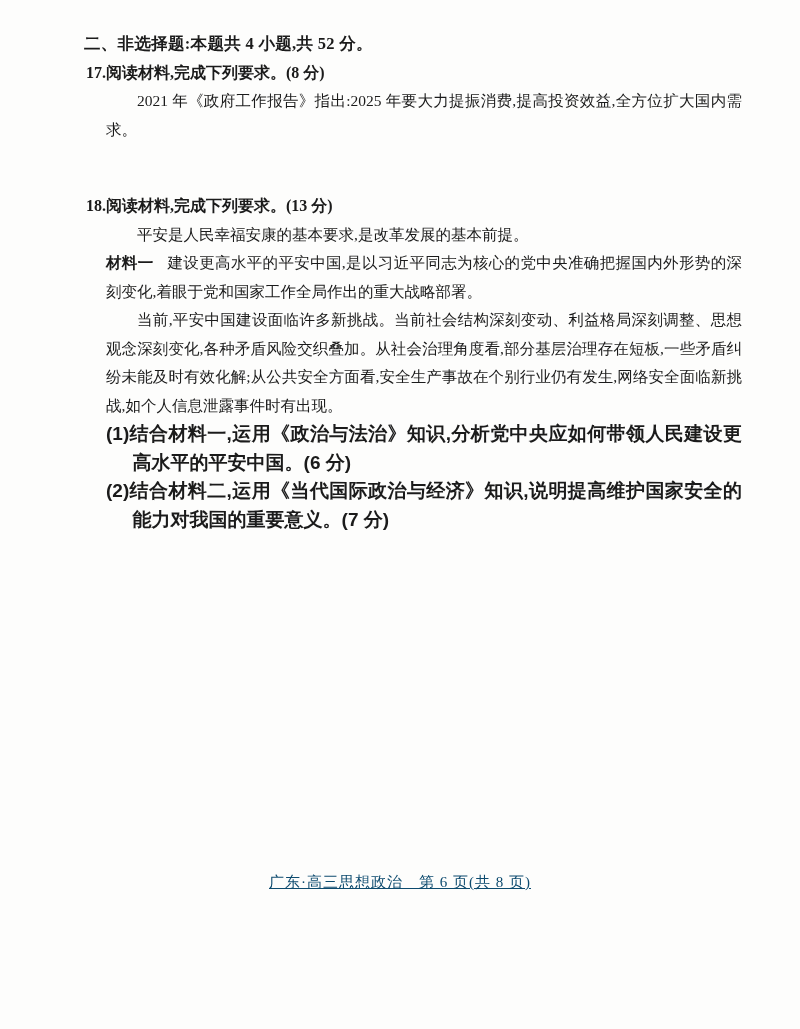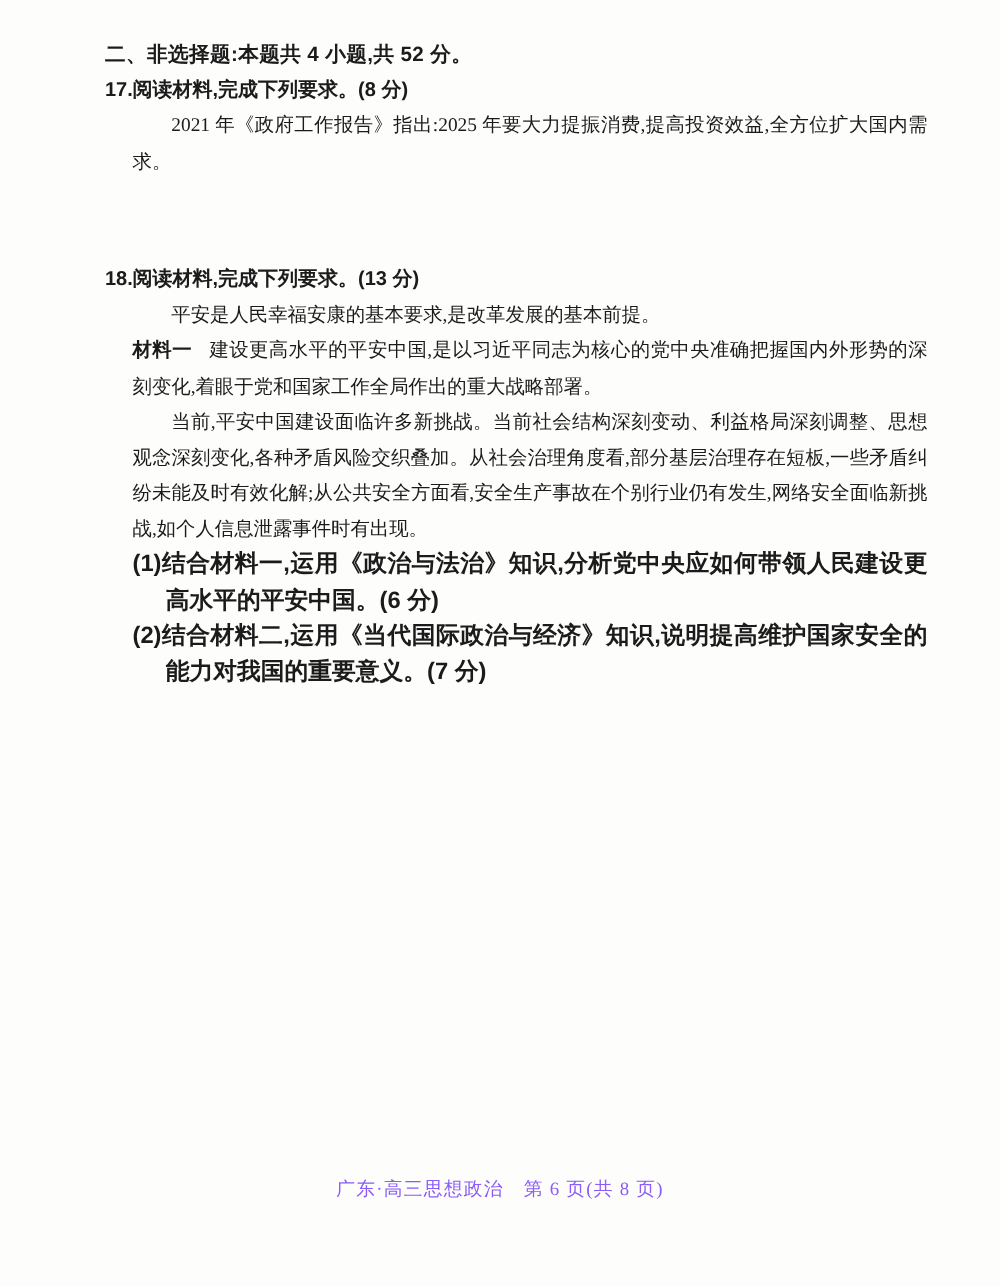--- a/index.html
+++ b/index.html
@@ -14,35 +14,35 @@
     box-sizing: border-box;
     background: #fdfdfc;
     color: #1b1b1b;
     padding: 30px 58px 0 84px;
     font-family: "Liberation Serif", serif;
     font-size: 15.5px;
     line-height: 28.5px;
     overflow: hidden;
   }
   .heiti {
-    font-family: Liberation Sans, sans-serif;
+    font-family: Liberation Serif, serif;
     font-weight: bold;
   }
   .kai {
     font-family: "Liberation Serif", serif;
   }
   .section-header {
     font-size: 16.5px;
     letter-spacing: 0.3px;
   }
   .q {
     padding-left: 22px;
   }
   .q18 {
-    margin-top: 66px;
+    margin-top: 48px;
   }
   .q-head {
     margin-left: -22px;
     font-size: 16px;
   }
   .q-num {
     display: inline-block;
     width: 22px;
     text-align: right;
   }
@@ -59,27 +59,28 @@
   }
   .subq {
     padding-left: 1.4em;
     text-indent: -1.4em;
     font-family: "Liberation Sans", sans-serif;
     font-weight: bold;
     font-size: 19px;
   }
   .footer {
     position: absolute;
-    top: 938px;
+    top: 868px;
     left: 0;
     width: 100%;
     text-align: center;
     font-size: 15px;
     letter-spacing: 1px;
-    color: #8b5cf6;
+    color: #0c4a6e;
+    text-decoration: underline;
   }
 </style>
 </head>
 <body>
 
 <div class="page">
 
   <div class="section-header heiti">二、非选择题:本题共 4 小题,共 52 分。</div>
 
   <div class="q">

